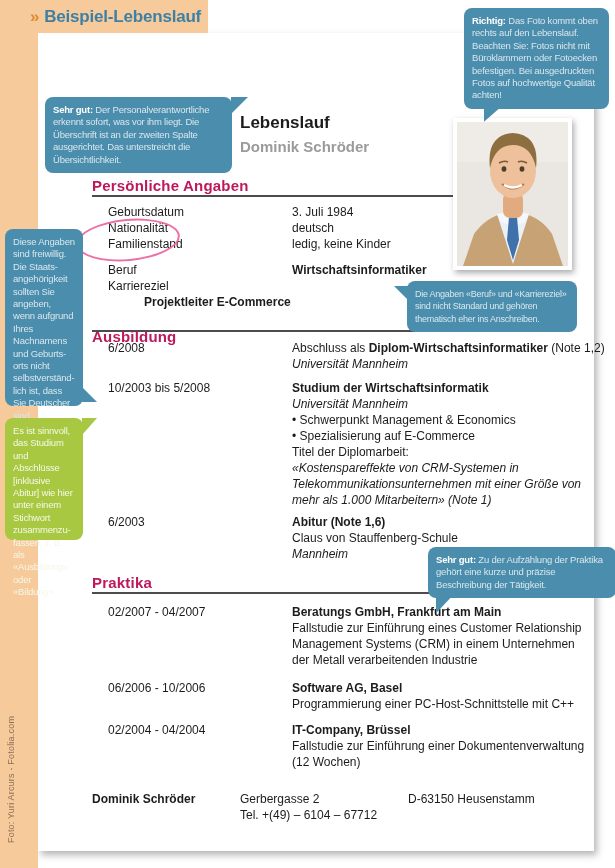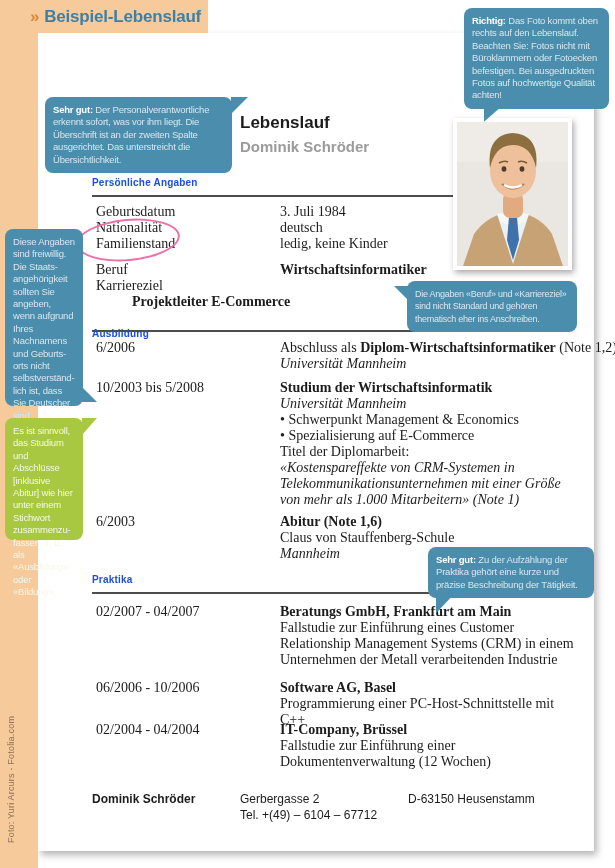--- a/index.html
+++ b/index.html
@@ -39,25 +39,25 @@
                 clip-path:polygon(0 0,100% 0,0 100%); }
   .t-beruf    { left:-13px; top:5px; width:14px; height:14px; background:#4a8dac;
                 clip-path:polygon(100% 0,100% 100%,0 0); }
   .t-prakt    { left:8px; top:100%; margin-top:-1px; width:15px; height:16px; background:#4a8dac;
                 clip-path:polygon(0 0,100% 0,0 100%); }
 
   
   .cv-title { left:240px; top:113px; font-size:17px; font-weight:bold; z-index:4; }
   .cv-name  { left:240px; top:138px; font-size:15px; font-weight:bold; color:#9b9b9b; z-index:4; }
 
-  .sect { left:92px; color:#1d4ed8; font-weight:bold; font-size:10px; z-index:4; letter-spacing:0.2px; }
+  .sect { left:92px; color:#be185d; font-weight:bold; font-size:15px; z-index:4; letter-spacing:0.2px; }
   .rule { left:92px; width:470px; height:2px; background:#4c4c4c; z-index:2; }
 
-  .cvrow { position:absolute; left:96px; width:482px; display:flex; font-size:14px;
-           line-height:16px; z-index:4;font-family:Liberation Serif, serif; }
+  .cvrow { position:absolute; left:108px; width:482px; display:flex; font-size:12px;
+           line-height:16px; z-index:4; }
   .cvrow .lab { width:148px; flex:none; }
   .cvrow .val { flex:1;margin-left:36px; }
   .b { font-weight:bold; }
   .i { font-style:italic; }
   .nowrap { white-space:nowrap; }
 
   
   .photo { left:453px; top:118px; width:119px; height:152px; background:#ffffff; padding:4px;
            box-shadow:2px 3px 6px rgba(70,70,70,0.45); z-index:3; }
   .photo svg { display:block; width:111px; height:144px; }
@@ -107,21 +107,21 @@
 <div class="callout green" style="left:5px; top:418px; width:78px; height:122px;">
   <div class="tail t-green"></div>
   <span>Es ist sinnvoll, das Studium und Abschlüsse [inklusive Abitur] wie hier unter einem Stichwort zusammenzu-fassen, z. B. als «Ausbildung» oder «Bildung».</span>
 </div>
 
 <div class="callout" style="left:407px; top:281px; width:170px; letter-spacing:-0.25px; font-size:9px;">
   <div class="tail t-beruf"></div>
   <span>Die Angaben «Beruf» und «Karriereziel» sind nicht Standard und gehören thematisch eher ins Anschreiben.</span>
 </div>
 
-<div class="callout" style="left:428px; top:547px; width:166px;">
+<div class="callout" style="left:428px; top:547px; width:188px;">
   <div class="tail t-prakt"></div>
   <b>Sehr gut:</b>
   <span>Zu der Aufzählung der Praktika gehört eine kurze und präzise Beschreibung der Tätigkeit.</span>
 </div>
 
 <div class="abs cv-title">Lebenslauf</div>
 <div class="abs cv-name">Dominik Schröder</div>
 
 <div class="abs photo">
   <svg viewBox="0 0 111 144">
@@ -168,21 +168,21 @@
   <div class="val b">Projektleiter E-Commerce</div>
 </div>
 
 <div class="abs pink-ellipse"></div>
 <div class="abs pink-line"></div>
 
 <div class="abs sect" style="top:328px;">Ausbildung</div>
 <div class="abs rule" style="top:330px;"></div>
 
 <div class="cvrow" style="top:340px;">
-  <div class="lab">6/2006</div>
+  <div class="lab">6/2008</div>
   <div class="val">
     <div class="nowrap"><span>Abschluss als </span><span class="b">Diplom-Wirtschaftsinformatiker</span><span> (Note 1,2)</span></div>
     <div class="i">Universität Mannheim</div>
   </div>
 </div>
 
 <div class="cvrow" style="top:380px;">
   <div class="lab">10/2003 bis 5/2008</div>
   <div class="val">
     <div class="b">Studium der Wirtschaftsinformatik</div>

